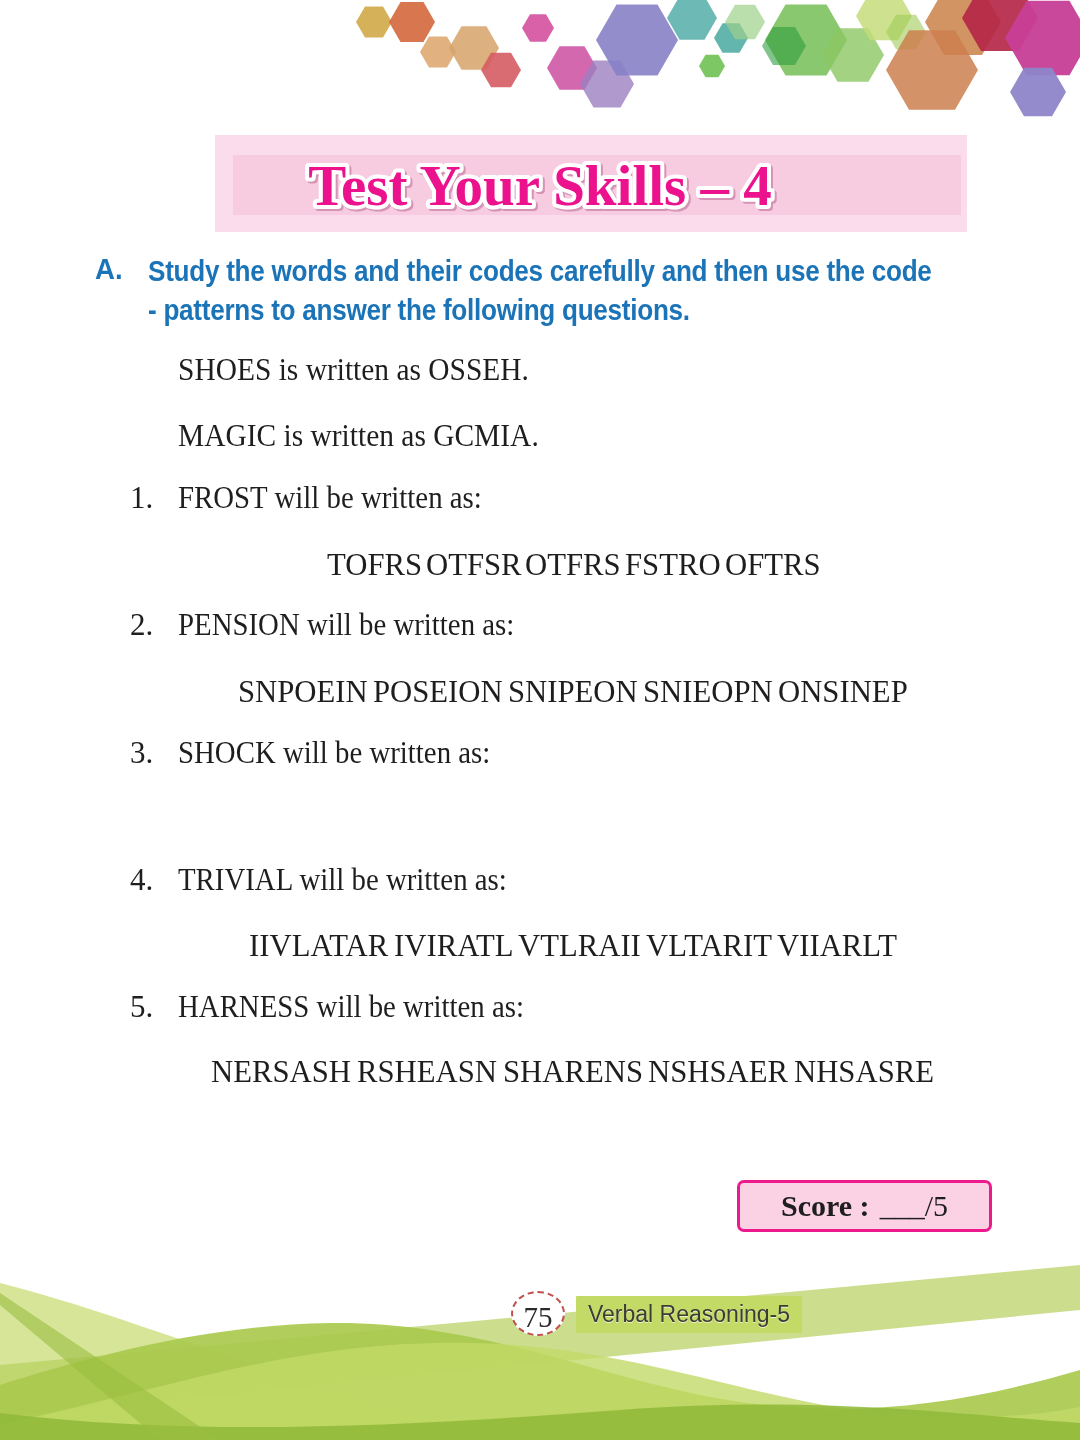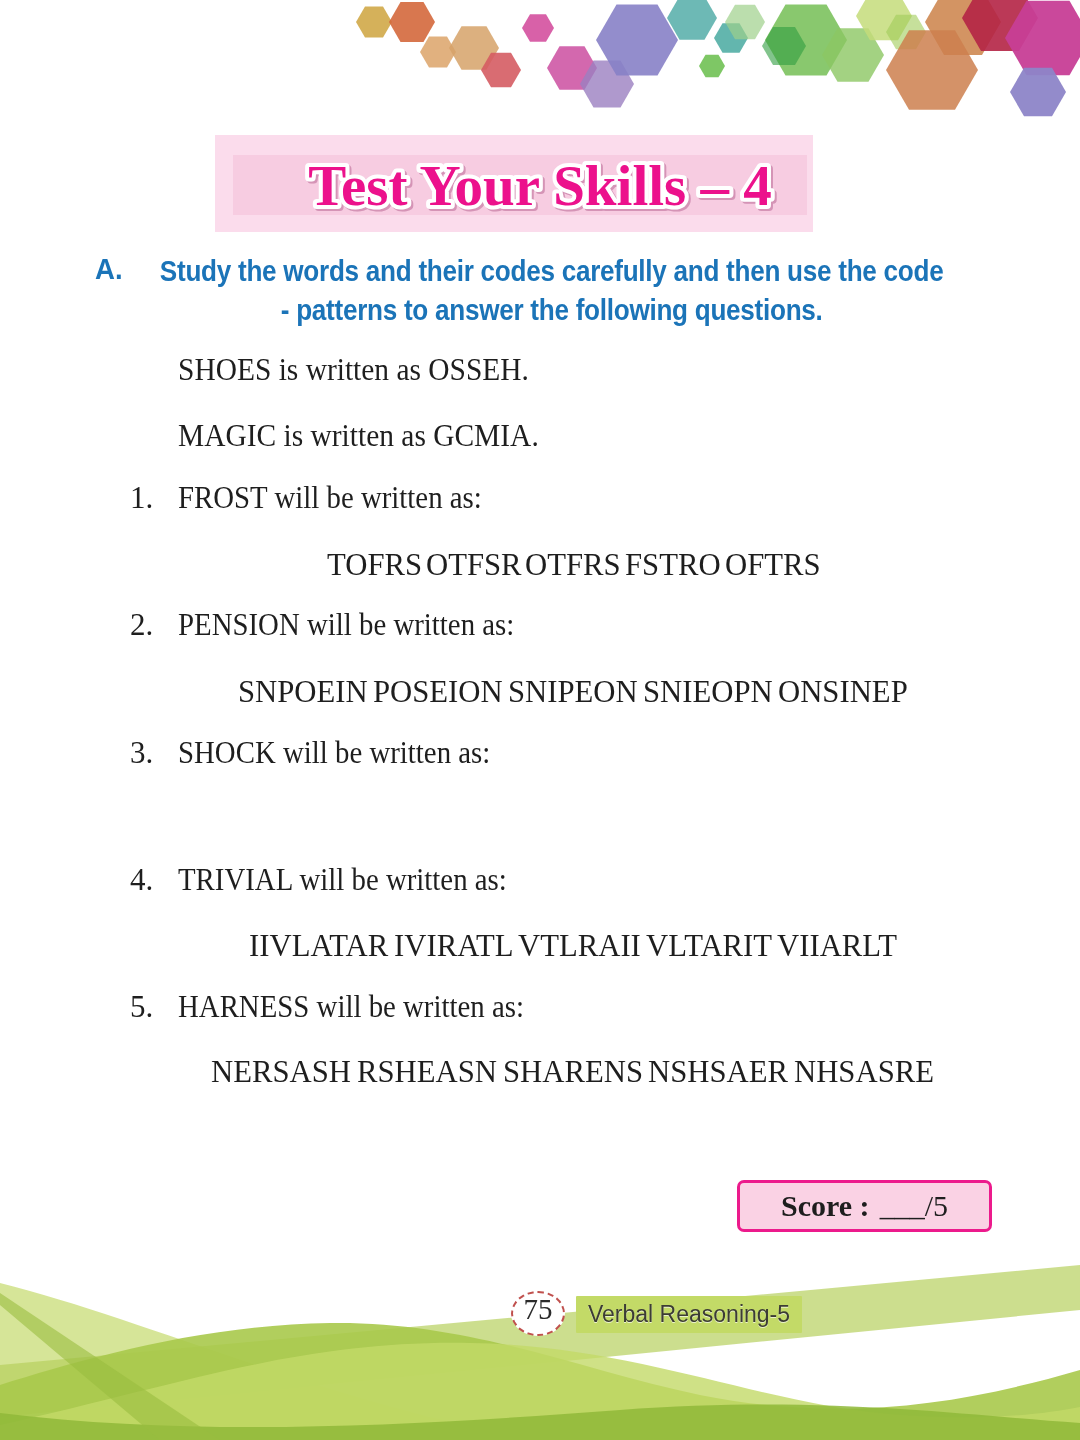--- a/index.html
+++ b/index.html
@@ -9,42 +9,42 @@
     background:#ffffff;
     overflow:hidden;
     font-family:"Liberation Serif", serif;
     color:#1e1e1e;
   }
   .hex-band{position:absolute;top:0;left:0;}
   .waves{position:absolute;bottom:0;left:0;}
 
   
   .banner{
-    position:absolute;left:215px;top:135px;width:598px;height:97px;
+    position:absolute;left:215px;top:135px;width:752px;height:97px;
     background:#fbdcec;
   }
   .banner-inner{
     position:absolute;left:18px;top:20px;right:6px;height:60px;
     background:rgba(242,183,213,.45);
   }
   .banner svg{position:absolute;left:0;top:0;}
 
   
   .section-heading{
     position:absolute;left:95px;top:252px;width:950px;
     display:flex;
     color:#1b74b8;
     font-family:"Liberation Sans", sans-serif;
     font-weight:bold;
   }
   .sec-label{
     font-size:30px;width:53px;flex:none;
     transform:scaleX(.92);transform-origin:left top;
   }
-  .sec-lines{flex:1;text-align:center;}
+  .sec-lines{flex:1;}
   .sec-line{
     font-size:29px;line-height:39px;white-space:nowrap;
     transform:scaleX(.90);transform-origin:left top;
     letter-spacing:-0.3px;
   }
 
   
   .example{
     position:absolute;left:178px;font-size:31px;white-space:nowrap;
     transform:scaleX(.95);transform-origin:left top;
@@ -71,21 +71,21 @@
     font-size:30px;
   }
   .score-label{font-weight:bold;margin-right:10px;}
   .score-blank{letter-spacing:0;text-align:center;}
   .score-total{}
 
   
   .page-circle{
     position:absolute;left:511px;top:1291px;width:54px;height:45px;
     background:#ffffff;border:2px dashed #c0504d;border-radius:50%;
-    display:flex;align-items:flex-start;justify-content:center;
+    display:flex;align-items:flex-end;justify-content:center;
     font-size:29px;color:#2b2b2b;
     box-sizing:border-box;
   }
   .book-pill{
     position:absolute;left:576px;top:1296px;height:37px;
     background:#c3da67;border-radius:1px;
     display:flex;align-items:center;padding:0 12px;
     font-family:"Liberation Sans", sans-serif;
     font-size:23px;color:#3c3c34;
     text-shadow:0 1px 0 rgba(255,255,255,.65);

